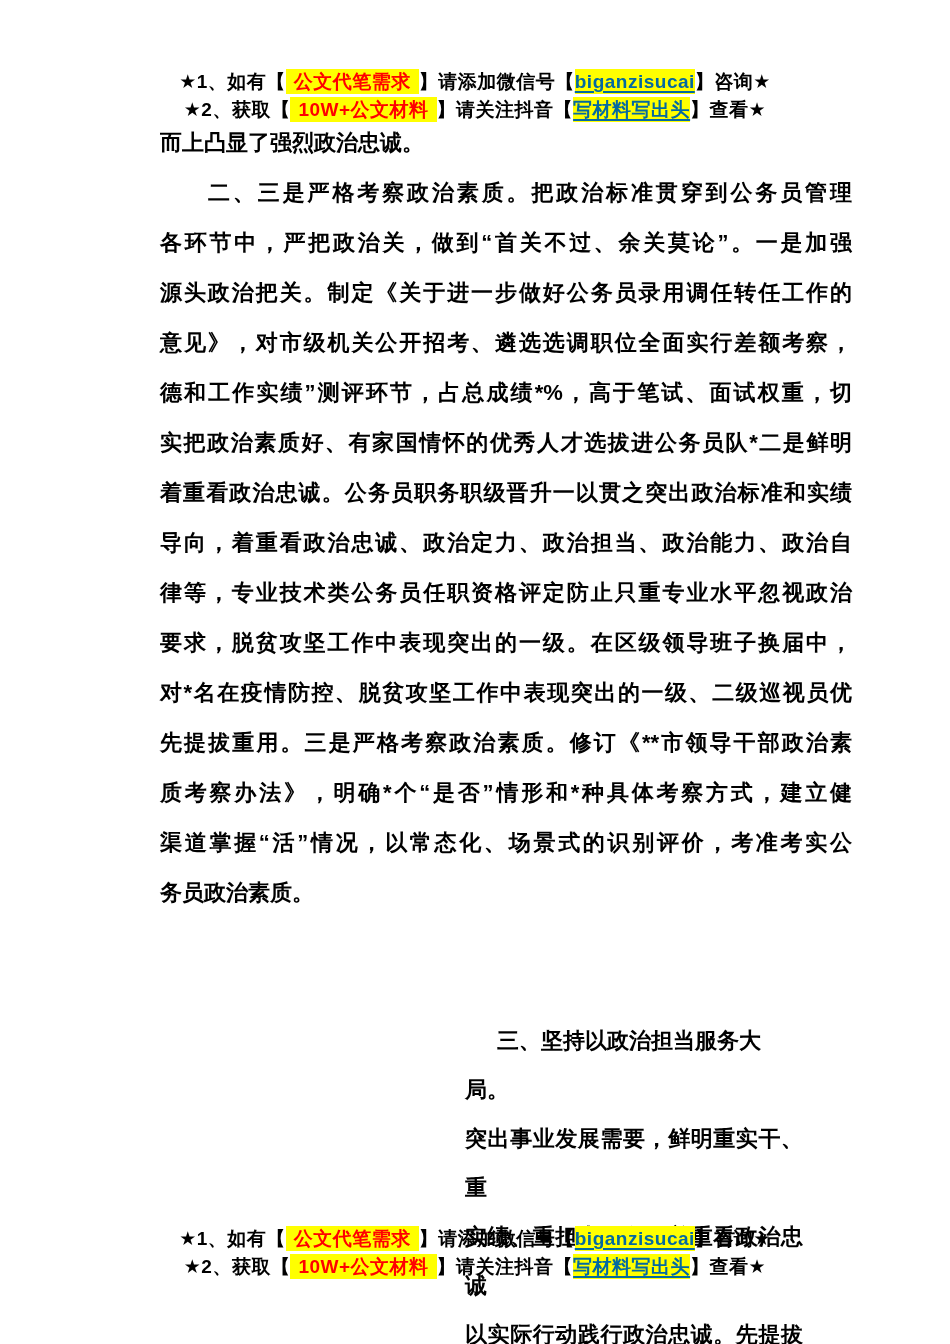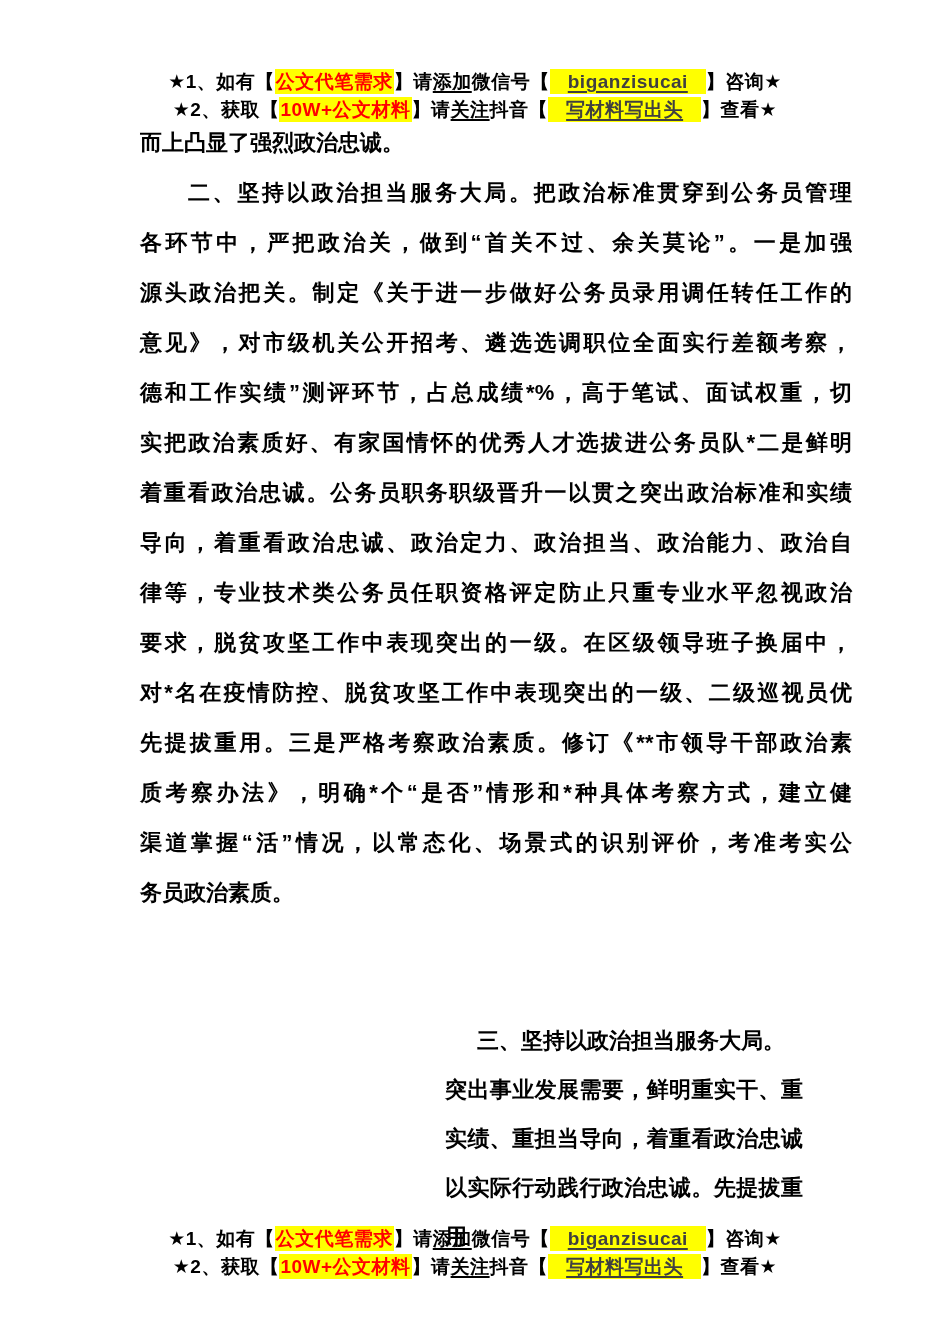--- a/index.html
+++ b/index.html
@@ -9,50 +9,50 @@
     font-weight:700;color:#000;overflow:hidden;
   }
   
   .promo{
     position:absolute;left:0;width:100%;text-align:center;
     font-size:19px;line-height:28px;letter-spacing:.5px;white-space:nowrap;
   }
   .promo-top{top:68px;}
   .promo-bottom{top:1225px;}
   .seg-p{color:#000;}
-  .seg-u{color:#000;text-decoration:underline;text-underline-offset:3px;text-decoration-thickness:2px;}
-  .seg-hl{background:#ffff00;color:#ff0000;padding:2px 1px;}
-  .seg-hlu{background:#ffff00;color:#404040;padding:2px 18px;text-decoration:underline;text-underline-offset:3px;text-decoration-thickness:2px;}
+  .seg-u{color:#000;text-underline-offset:3px;text-decoration-thickness:2px;}
+  .seg-hl{background:#ffff00;color:#ff0000;padding:2px 8px;}
+  .seg-hlu{background:#ffff00;color:#0369a1;padding:2px 0;text-decoration:underline;text-underline-offset:3px;text-decoration-thickness:2px;}
   
   .para{position:absolute;font-size:22px;color:#000;}
   .p-tail{left:140px;top:118px;width:712px;line-height:50px;}
   .p-two{left:140px;top:168px;width:712px;line-height:50px;}
   .p-three{left:445px;top:1016px;width:358px;line-height:49px;}
   .tline{
     text-align:justify;text-align-last:justify;
-    -moz-text-align-last:justify;text-justify:inter-character;
+    -moz-text-align-last:justify;text-justify:inter-character;margin-left:20px;
   }
   .tline.nj{text-align:left;text-align-last:left;-moz-text-align-last:left;}
 </style>
 </head>
 <body>
 
 <div class="page">
 
   <div class="promo promo-top">
     <div class="promo-line"><span class="seg-p">★1、如有【</span><span class="seg-hl">公文代笔需求</span><span class="seg-p">】请</span><span class="seg-u">添加</span><span class="seg-p">微信号【</span><span class="seg-hlu">biganzisucai</span><span class="seg-p">】咨询★</span></div>
     <div class="promo-line"><span class="seg-p">★2、获取【</span><span class="seg-hl">10W+公文材料</span><span class="seg-p">】请</span><span class="seg-u">关注</span><span class="seg-p">抖音【</span><span class="seg-hlu">写材料写出头</span><span class="seg-p">】查看★</span></div>
   </div>
 
   <div class="para p-tail">
       <div class="tline nj">而上凸显了强烈政治忠诚。</div>
     </div>
 
   <div class="para p-two">
-      <div class="tline" style="text-indent: 48px;">二、坚持以政治担当服务大局。把政治标准贯穿到公务员管理</div>
+      <div class="tline" style="text-indent: 48px;">二、三是严格考察政治素质。把政治标准贯穿到公务员管理</div>
       <div class="tline">各环节中，严把政治关，做到“首关不过、余关莫论”。一是加强</div>
       <div class="tline">源头政治把关。制定《关于进一步做好公务员录用调任转任工作的</div>
       <div class="tline">意见》，对市级机关公开招考、遴选选调职位全面实行差额考察，</div>
       <div class="tline">德和工作实绩”测评环节，占总成绩*%，高于笔试、面试权重，切</div>
       <div class="tline">实把政治素质好、有家国情怀的优秀人才选拔进公务员队*二是鲜明</div>
       <div class="tline">着重看政治忠诚。公务员职务职级晋升一以贯之突出政治标准和实绩</div>
       <div class="tline">导向，着重看政治忠诚、政治定力、政治担当、政治能力、政治自</div>
       <div class="tline">律等，专业技术类公务员任职资格评定防止只重专业水平忽视政治</div>
       <div class="tline">要求，脱贫攻坚工作中表现突出的一级。在区级领导班子换届中，</div>
       <div class="tline">对*名在疫情防控、脱贫攻坚工作中表现突出的一级、二级巡视员优</div>

